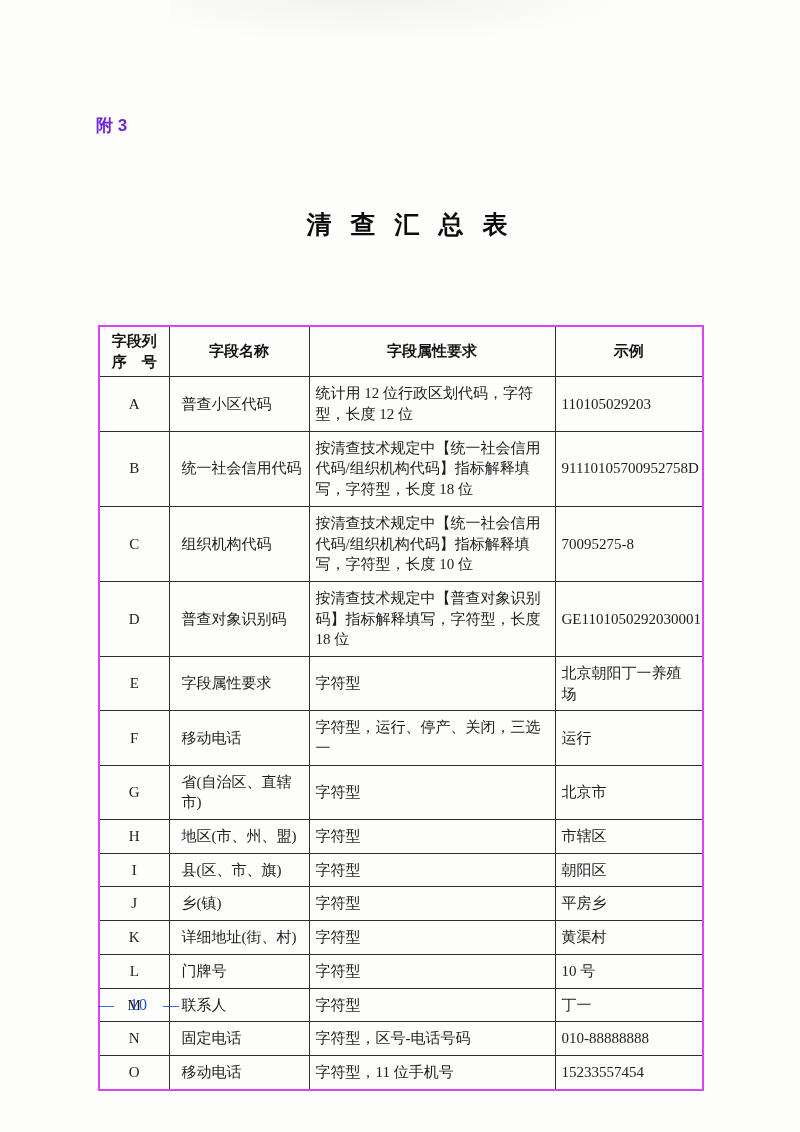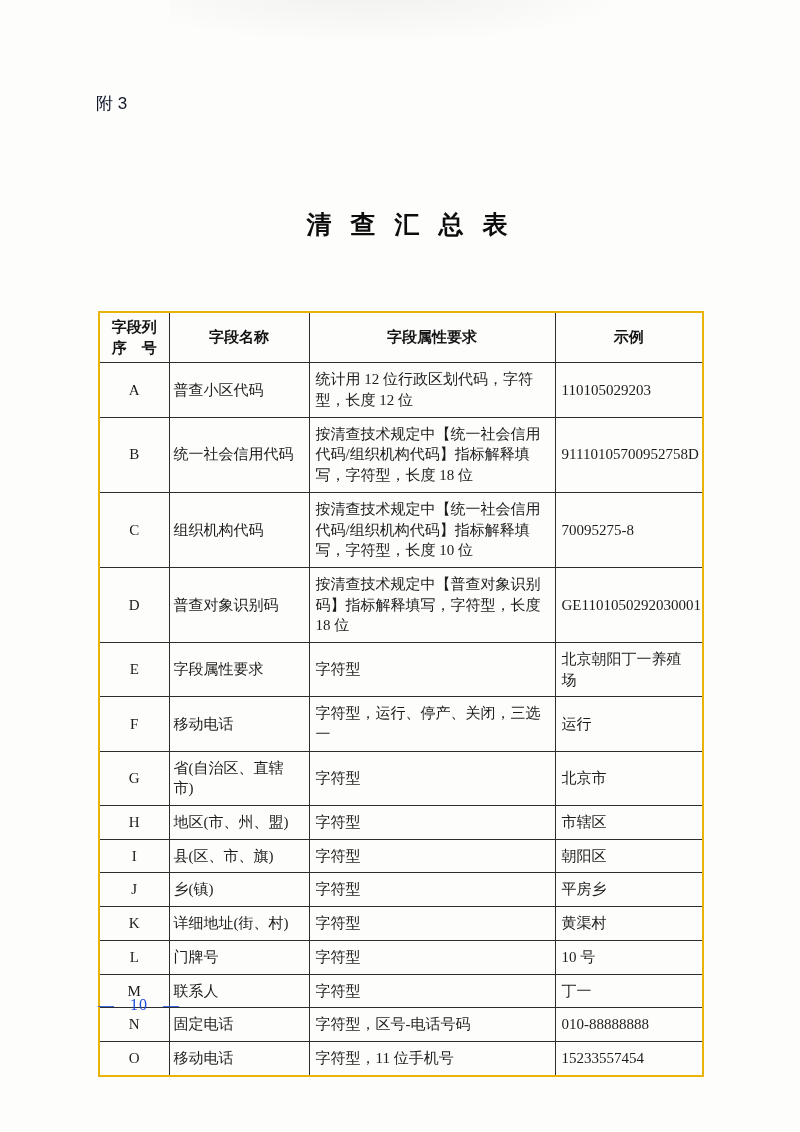--- a/index.html
+++ b/index.html
@@ -11,57 +11,57 @@
   .page {
     position:relative; width:800px; height:1132px;
     background:#fdfdfc; overflow:hidden; color:#1a1a1a;
   }
   .smudge-top {
     position:absolute; left:170px; top:-18px; width:500px; height:70px;
     background:radial-gradient(ellipse at 40% 10%, rgba(70,70,70,0.07), rgba(0,0,0,0) 62%);
     pointer-events:none;
   }
   .attachment-label {
-    position:absolute; left:96px; top:92px;
-    font-size:17px; font-weight:normal; color:#0f172a;
+    position:absolute; left:96px; top:114px;
+    font-size:17px; font-weight:bold; color:#6d28d9;
     font-family:"Liberation Sans","DejaVu Sans",sans-serif;
   }
   .doc-title {
     position:absolute; left:0; top:192px; width:100%;
     text-align:center; color:#0d0d0d; font-weight:bold;
     font-family:"Liberation Sans","DejaVu Sans",sans-serif;
   }
   .title-line1 { display:block; font-size:25px; letter-spacing:2px; }
   .title-line2 { display:block; margin-top:16px; font-size:25px; letter-spacing:6px;margin-left:20px; }
 
   table.fields-table {
-    position:absolute; left:98px; top:311px; width:604px;
+    position:absolute; left:98px; top:325px; width:604px;
     border-collapse:collapse; table-layout:fixed;
-    border:2px solid #eab308;
+    border:2px solid #d946ef;
     color:#1c1c1c;
   }
   .fields-table th, .fields-table td {
     border:1px solid #2d2d2d;
     font-size:15px; line-height:1.38;
     vertical-align:middle;
     padding:6px 6px;
     overflow:hidden;
   }
   .fields-table th {
     font-weight:bold; text-align:center; padding:4px 2px;
     font-family:"Liberation Sans","DejaVu Sans",sans-serif;
     color:#141414;
   }
   .col-idx   { width:70px; }
   .col-name  { width:140px; }
   .col-req   { width:246px; }
   .col-ex    { width:148px; }
   td.c1 { text-align:center; }
   td.c2, td.c3, td.c4 { text-align:left; }
-  td.c2 { padding-left:4px; }
+  td.c2 { padding-left:12px; }
 
   .page-number {
     position:absolute; left:98px; top:996px;
     font-size:16px; color:#1d4ed8;
     letter-spacing:1px; word-spacing:10px;
   }
 </style>
 </head>
 <body>
 

